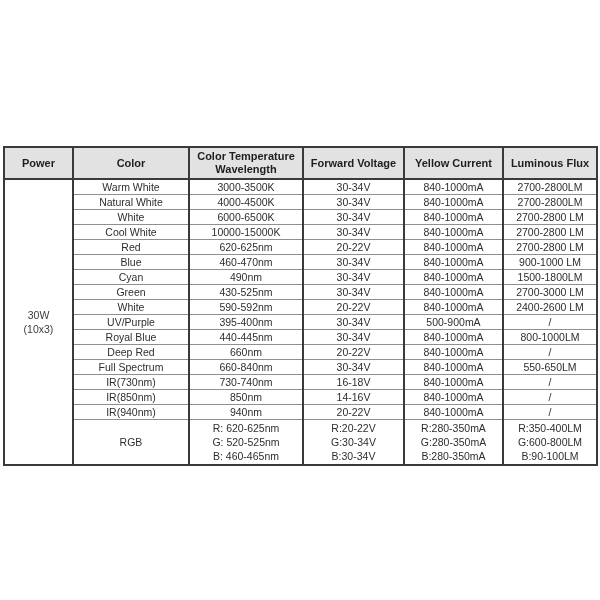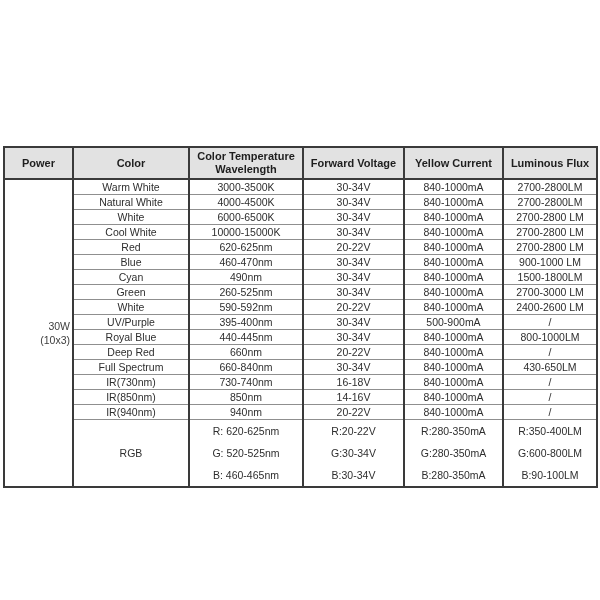--- a/index.html
+++ b/index.html
@@ -54,25 +54,24 @@
     padding: 0 2px;
     height: 14px;
     line-height: 13px;
     white-space: pre-line;
     overflow: hidden;
   }
   td.power-cell {
     color: #3d3d3d;
     line-height: 14px;
     border-bottom: 2px solid #3a3a3a;
-    text-align: right;
   }
   tr.rgb-row td {
     height: 44px;
-    line-height: 22px;
+    line-height: 14px;
     border-bottom: 2px solid #3a3a3a;
   }
 </style>
 </head>
 <body>
 
 <div class="page">
   <table class="spec">
     <colgroup>
       <col class="c-power">
@@ -140,21 +139,21 @@
     </tr>
         <tr>
       <td>Cyan</td>
       <td>490nm</td>
       <td>30-34V</td>
       <td>840-1000mA</td>
       <td>1500-1800LM</td>
     </tr>
         <tr>
       <td>Green</td>
-      <td>260-525nm</td>
+      <td>430-525nm</td>
       <td>30-34V</td>
       <td>840-1000mA</td>
       <td>2700-3000 LM</td>
     </tr>
         <tr>
       <td>White</td>
       <td>590-592nm</td>
       <td>20-22V</td>
       <td>840-1000mA</td>
       <td>2400-2600 LM</td>
@@ -178,21 +177,21 @@
       <td>660nm</td>
       <td>20-22V</td>
       <td>840-1000mA</td>
       <td>/</td>
     </tr>
         <tr>
       <td>Full Spectrum</td>
       <td>660-840nm</td>
       <td>30-34V</td>
       <td>840-1000mA</td>
-      <td>430-650LM</td>
+      <td>550-650LM</td>
     </tr>
         <tr>
       <td>IR(730nm)</td>
       <td>730-740nm</td>
       <td>16-18V</td>
       <td>840-1000mA</td>
       <td>/</td>
     </tr>
         <tr>
       <td>IR(850nm)</td>

